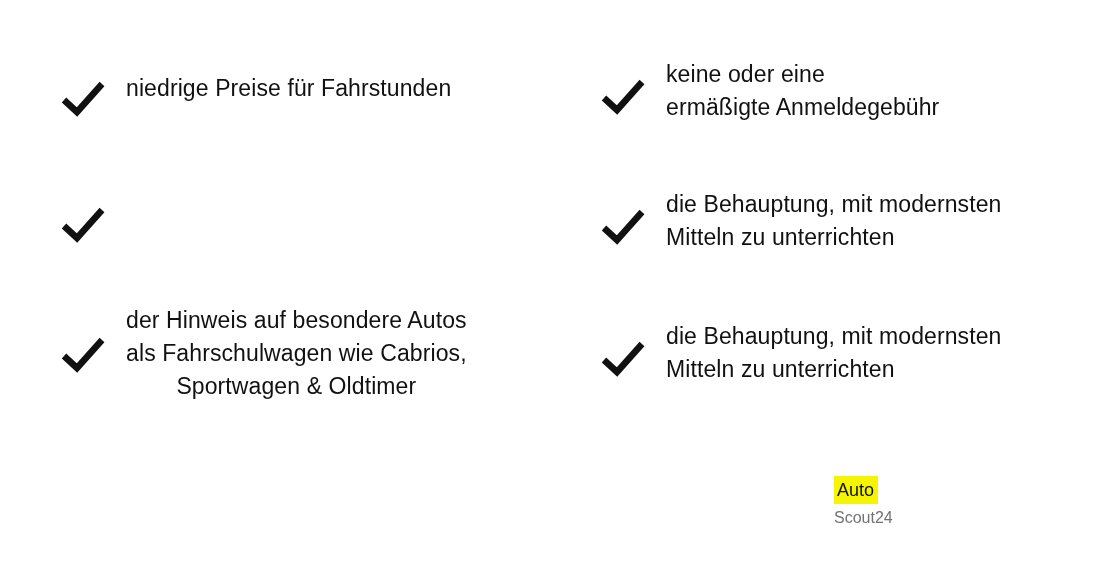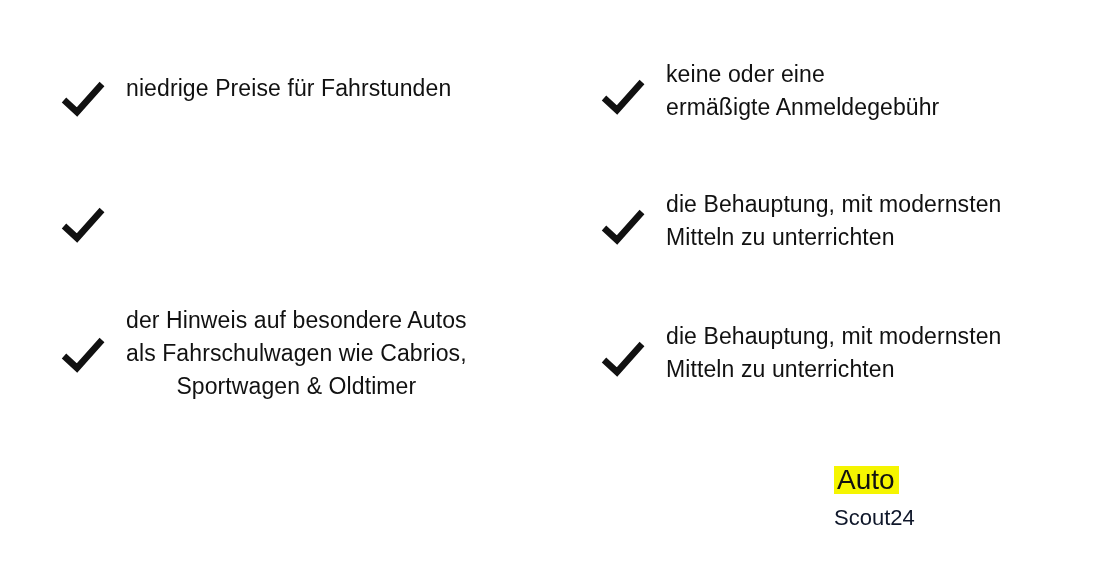--- a/index.html
+++ b/index.html
@@ -79,32 +79,32 @@
   .logo {
     position: absolute;
     right: 64px;
     bottom: 48px;
     text-align: left;
     width: 120px;
   }
   .logo-top {
     display: inline-block;
     background: #f5f500;
-    font-size: 28px;
+    font-size: 18px;
     line-height: 26px;
     font-weight: 400;
     padding: 1px 4px 1px 3px;
     color: #111111;
   }
   .logo-bottom {
     display: block;
-    font-size: 22px;
+    font-size: 16px;
     line-height: 26px;
-    color: #0f172a;
-    margin-top: 11px;
+    color: #737373;
+    margin-top: 1px;
   }
 </style>
 </head>
 <body>
 
 <div class="board">
 
   <div class="column column-left">
 
     <div class="check-item li-0">

